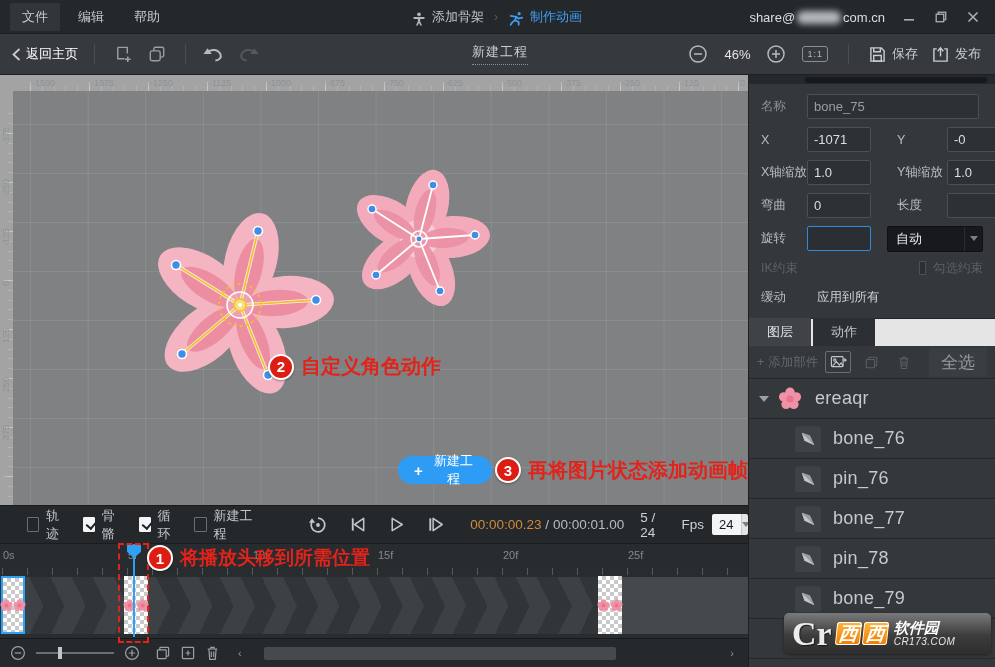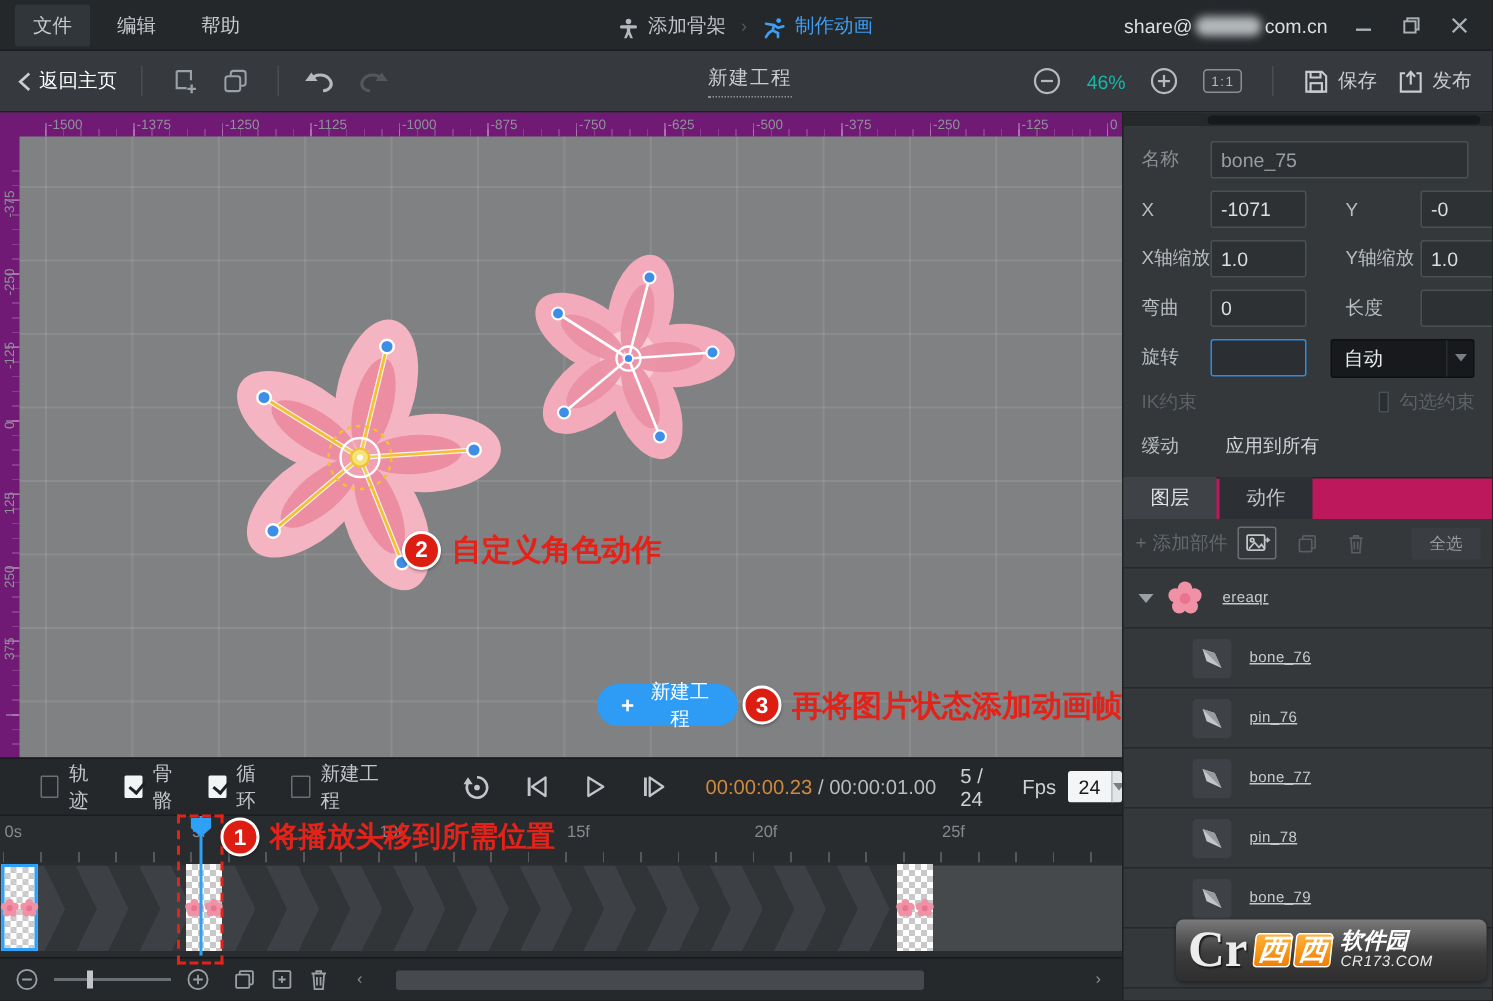--- a/index.html
+++ b/index.html
@@ -25,26 +25,26 @@
   
   .toolbar { position:absolute; top:34px; left:0; right:0; height:41px; background:#36393d;
              border-bottom:1px solid #1d2023; display:flex; align-items:center; }
   .tb-left { display:flex; align-items:center; gap:10px; padding-left:12px; }
   .tb-back { display:flex; align-items:center; gap:5px; font-size:13px; color:#ffffff; }
   .tb-sep { width:1px; height:20px; background:#4a4e52; margin:0 6px; }
   .tb-icon { width:24px; height:24px; display:flex; align-items:center; justify-content:center; }
   .project { position:absolute; left:500px; transform:translateX(-50%); font-size:13px; color:#c9cdd1;
              border-bottom:1px dotted #8a8f94; padding-bottom:3px; letter-spacing:1px; }
   .tb-right { position:absolute; right:0; display:flex; align-items:center; gap:14px; padding-right:14px; }
-  .zoomlvl { font-size:13px; color:#14b8a6; }
+  .zoomlvl { font-size:13px; color:#e5e5e5; }
   .one2one { font-size:9px; color:#b6babd; border:1px solid #8b9095; border-radius:3px; padding:2px 4px; letter-spacing:1px; }
   .tb-act { display:flex; align-items:center; gap:6px; font-size:13px; color:#c9cdd1; }
 
   
-  .canvas-area { position:absolute; top:75px; left:0; width:748px; height:430px; background:#701a75; }
+  .canvas-area { position:absolute; top:75px; left:0; width:748px; height:430px; background:#a3a3a3; }
   .hruler { position:absolute; top:3px; left:13px; right:0; height:13px; font-size:9px; color:#8d9297;
             background:
               repeating-linear-gradient(90deg, rgba(255,255,255,.28) 0 1px, transparent 1px 59px) 17px 100% / 100% 9px no-repeat,
               repeating-linear-gradient(90deg, rgba(255,255,255,.16) 0 1px, transparent 1px 11.8px) 17px 100% / 100% 5px no-repeat; }
   .hlab { position:absolute; top:0; }
   .vruler { position:absolute; top:16px; left:0; width:13px; bottom:0; font-size:9px; color:#8d9297;
             background:
               repeating-linear-gradient(0deg, rgba(255,255,255,.28) 0 1px, transparent 1px 49px) 100% 21px / 9px 100% no-repeat,
               repeating-linear-gradient(0deg, rgba(255,255,255,.16) 0 1px, transparent 1px 9.8px) 100% 21px / 5px 100% no-repeat; }
   .vlab { position:absolute; left:1px; writing-mode:vertical-rl; transform:rotate(180deg); }
@@ -135,38 +135,38 @@
             color:#dbdfe2; font-size:13px; padding:0 6px; font-family:"Liberation Sans",sans-serif; }
   .pinput.gray { color:#999ea3; }
   .pinput.focus { border:1px solid #2f8be0; background:#2b2f33; }
   .pselect { height:26px; background:#17191c; border:1px solid #0e1012; border-radius:2px; color:#e8ebed;
              font-size:13px; display:flex; align-items:center; }
   .psel-text { flex:1; padding:0 8px; white-space:nowrap; overflow:hidden; }
   .psel-arr { width:18px; align-self:stretch; display:flex; align-items:center; justify-content:center; border-left:1px solid #2a2d30; }
   .ikcb { width:14px; height:14px; border:1px solid #4b5055; background:#2b2f32; margin-right:7px; }
   .applyall { font-size:12.5px; color:#d0d4d8; margin-left:10px; white-space:nowrap; }
 
-  .ltabs { margin-top:4px; height:28px; background:#be185d; border-top:1px solid #202427; display:flex; align-items:flex-end; }
+  .ltabs { margin-top:4px; height:28px; background:#e5e5e5; border-top:1px solid #202427; display:flex; align-items:flex-end; }
   .ltab { height:28px; padding:0 18px; font-size:13px; display:flex; align-items:center; }
   .ltab.active { background:#3f4347; color:#e2e5e8; }
   .ltab.inactive { background:#2c3034; color:#bfc3c7; margin-left:2px; }
   .ltoolbar { height:33px; background:#34383b; display:flex; align-items:center; padding:0 8px; border-bottom:1px solid #26292c; }
   .addpart { font-size:12.5px; color:#63686d; display:flex; align-items:center; gap:4px; }
   .lt-iconbtn { width:26px; height:22px; border-radius:2px; display:flex; align-items:center; justify-content:center; margin-left:7px; }
   .lt-iconbtn.enabled { border:1px solid #6a6f74; }
-  .selall { margin-left:auto; font-size:11px; color:#969ba0; background:#3a3e42; border-radius:2px; padding:3px 12px; }
+  .selall { margin-left:auto; font-size:17px; color:#969ba0; background:#3a3e42; border-radius:2px; padding:3px 12px; }
 
   .tree { }
   .trow { height:40px; display:flex; align-items:center; border-bottom:1px solid #26292a; padding-left:10px; }
   .trow .caret { width:0; height:0; border-left:5px solid transparent; border-right:5px solid transparent;
                  border-top:6px solid #9aa0a5; margin-right:8px; }
   .ticon { width:26px; height:26px; border-radius:3px; background:#3e4246; display:flex; align-items:center; justify-content:center; margin-right:12px; }
   .ticon.flower { background:transparent; }
   .trow.child { padding-left:46px; }
-  .tname { font-size:10px; color:#c6cacd; letter-spacing:.3px;text-decoration:underline; }
+  .tname { font-size:18px; color:#c6cacd; letter-spacing:.3px; }
 
   .watermark { position:absolute; right:4px; top:538px; width:207px; height:41px; border-radius:5px;
                background:linear-gradient(#7a7a7a,#3c3c3c 55%,#2e2e2e); display:flex; align-items:center;
                padding:0 8px; overflow:hidden; box-shadow:0 1px 3px rgba(0,0,0,.4); }
   .wm-cr { font-family:"Liberation Serif",serif; font-size:34px; font-weight:bold; color:#ececec;
            text-shadow:1px 1px 1px #1a1a1a; line-height:1; margin-right:4px; }
   .wm-tile { display:inline-block; font-size:19px; font-weight:bold; font-style:italic; color:#fff;
              background:linear-gradient(#ffb53e,#ef7d00); border-radius:3px; padding:2px 3px; margin-right:2px;
              transform:skewX(-6deg); box-shadow:0 0 0 1px #fff inset; line-height:1; }
   .wm-col { display:flex; flex-direction:column; margin-left:4px; line-height:1; }

